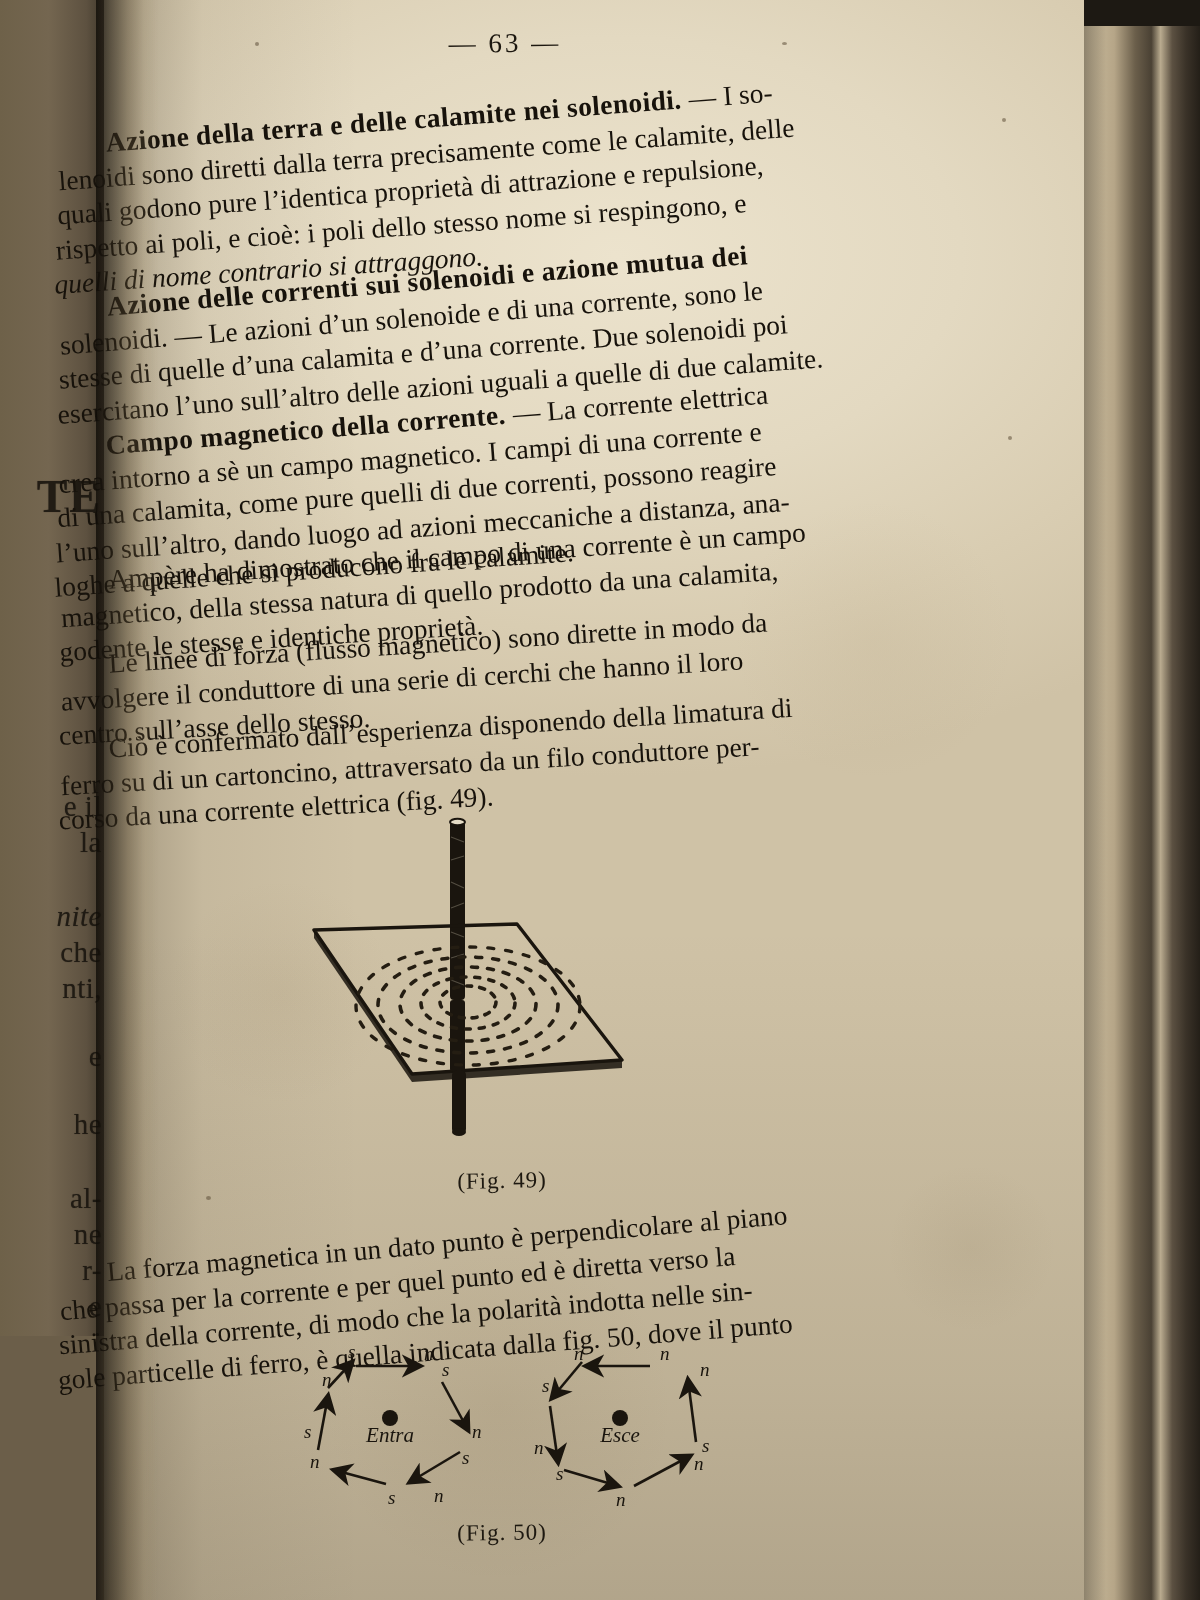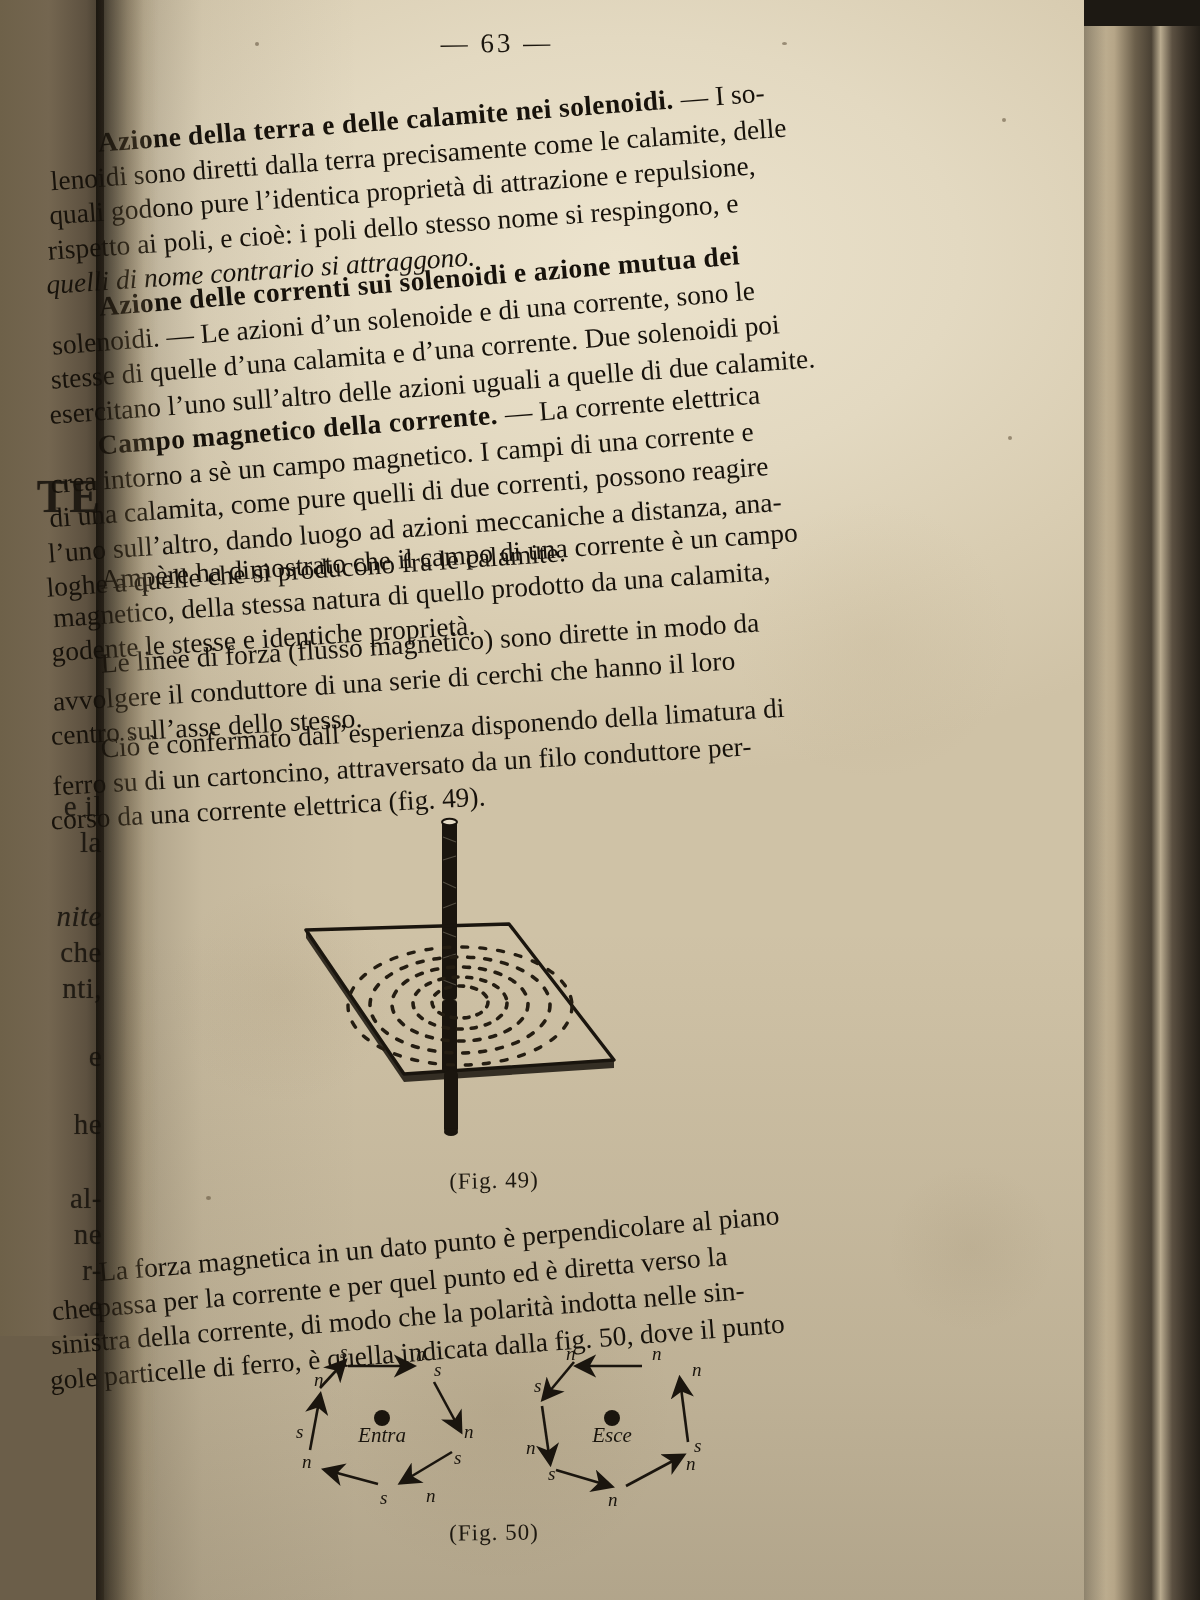--- a/index.html
+++ b/index.html
@@ -97,21 +97,21 @@
   }
   .book-edge::before {
     content:"";
     position:absolute; left:0; top:0; bottom:0; width:22px;
     background: linear-gradient(90deg, rgba(30,24,16,.35), rgba(30,24,16,0));
   }
 
   
   .content {
     position: absolute;
-    left: 4px; top: 0;
+    left: 12px; top: 0;
     width: 986px; height: 1211px;
     z-index: 5;
   }
 
   .page-number {
     position: absolute;
     top: 28px; left: 0; right: 0;
     text-align: center;
     font-size: 27px;
     color: #1c170f;

